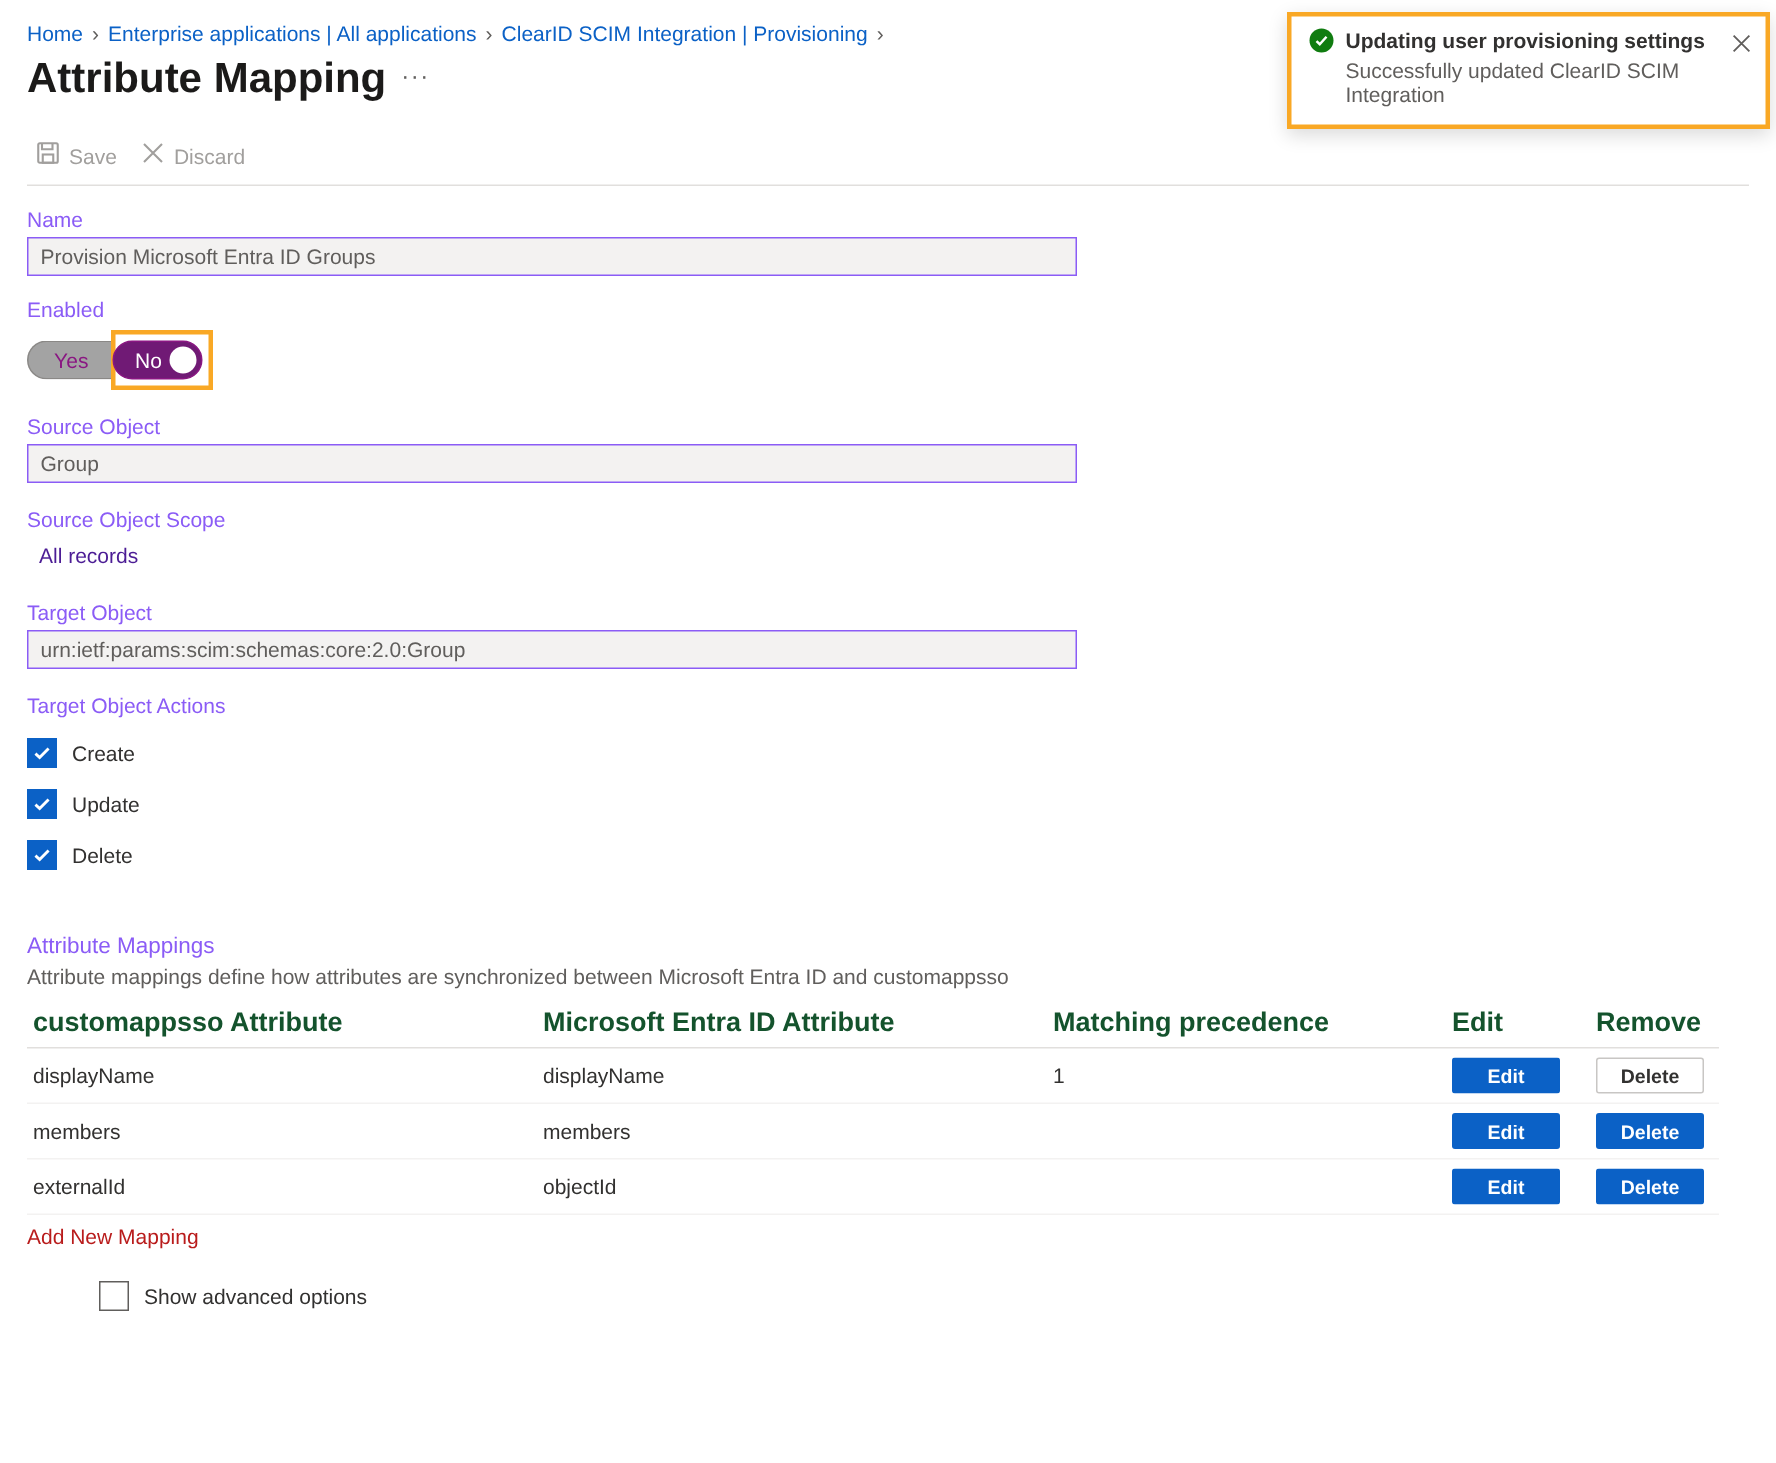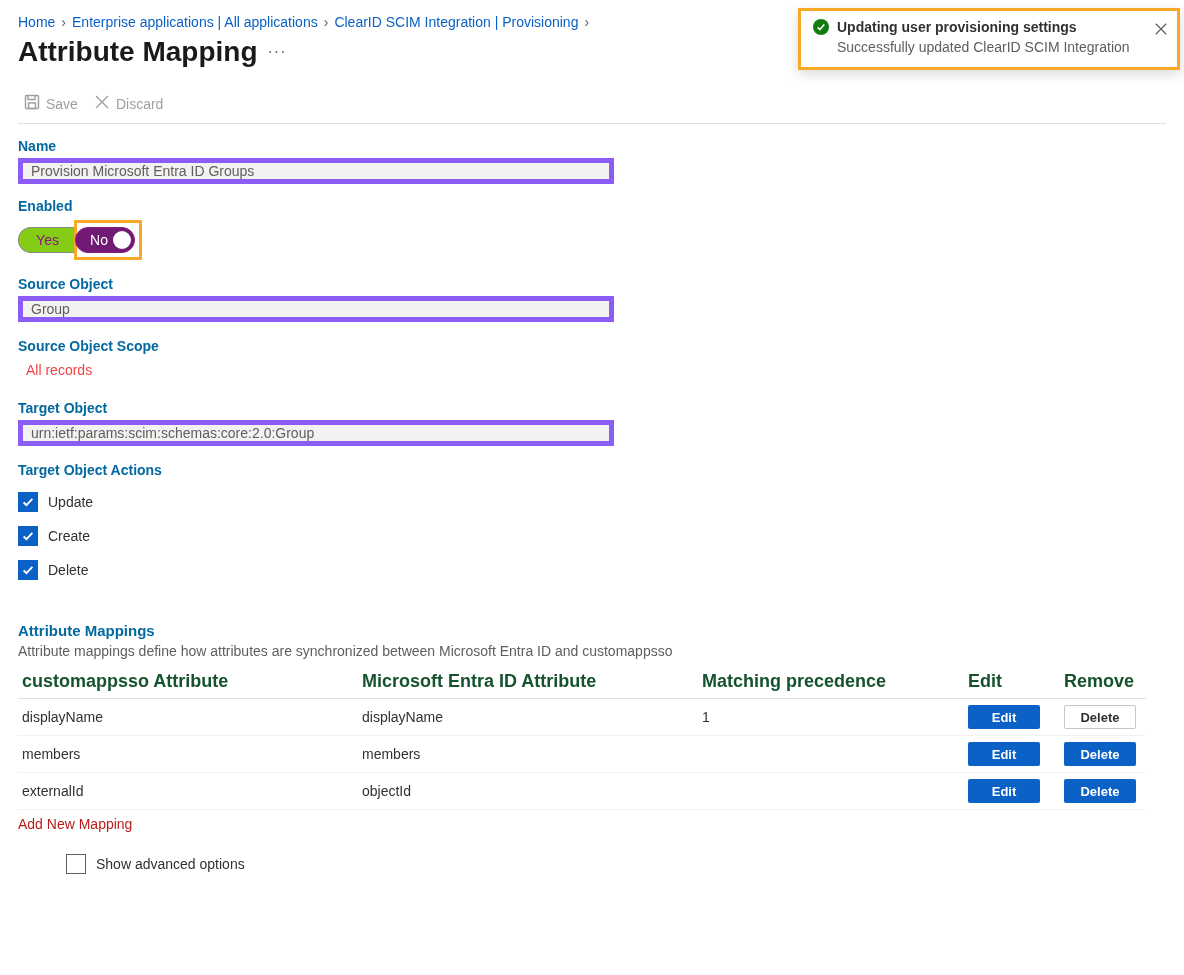--- a/index.html
+++ b/index.html
@@ -46,28 +46,27 @@
     font-size: 14px;
   }
   .tool {
     display: inline-flex; align-items: center; gap: 6px;
     cursor: default;
   }
   .tool svg { width: 16px; height: 16px; }
   .section-label {
     margin-top: 14px;
     font-size: 14px;
-    color: #0369a1;
-    font-weight: bold;
+    color: #8b5cf6;
   }
   .input-read {
     margin-top: 4px;
-    width: 596px;
+    width: 700px;
     height: 26px;
-    border: 5px solid #8b5cf6;
+    border: 1px solid #8b5cf6;
     background: #f3f2f1;
     padding: 2px 8px;
     font-size: 14px;
     color: #605e5c;
     display: flex; align-items: center;
   }
   .toggle-wrap {
     margin-top: 6px;
     display: flex; align-items:center;
   }
@@ -75,21 +74,21 @@
     display:inline-flex; align-items:center; justify-content:center;
     height: 26px;
     font-size: 14px;
     border: 1px solid #8a8886;
     cursor: pointer;
     padding: 0 16px;
   }
   .toggle-yes {
     border-radius: 13px 0 0 13px;
     border-right: none;
-    background: #84cc16;
+    background: #a3a3a3;
     color: #8a1782;
     width: 58px;
   }
   .toggle-no {
     border-radius: 13px;
     background: #701a75;
     border-color: #8a1782;
     color: #fff;
     width: 60px;
     margin-left: -6px;
@@ -104,21 +103,21 @@
     background:#fff;
   }
   .toggle-no span { position: relative; left:-6px; }
   .toggle-highlight {
     border: 3px solid #f9a825;
     padding: 4px;
     display:inline-block;
     margin-left: -2px;
   }
   .link {
-    color: #ef4444;
+    color: #4c1d95;
     cursor: pointer;
     text-decoration: none;
   }
   .scope-link { margin-top: 8px; margin-left: 8px; display:inline-block; }
   .checkbox-row {
     display: flex; align-items: center; gap: 10px;
     margin-top: 14px;
   }
   .cb {
     width: 20px; height: 20px;
@@ -184,21 +183,21 @@
   }
   .adv-row {
     display:flex; align-items:center; gap:10px;
     margin-top: 22px;
     padding-left: 48px;
   }
   
   .toast {
     position: absolute;
     top: 8px; right: 4px;
-    width: 382px;
+    width: 322px;
     background: #fff;
     border: 3px solid #f9a825;
     box-shadow: 0 4px 12px rgba(0,0,0,0.15);
     padding: 8px 10px 12px 12px;
   }
   .toast-row1 {
     display:flex; align-items:center; gap:8px;
     font-weight:600;
     font-size: 14px;
   }
@@ -300,29 +299,29 @@
   </div>
 
   
   <div class="section-label" style="margin-top:16px">Target Object Actions</div>
   <div class="checkbox-row">
     <span class="cb">
       <svg viewBox="0 0 16 16" stroke="#fff" stroke-width="2.2" fill="none">
           <path d="M3 8.5 L6.2 11.5 L13 4.5"></path>
         </svg>
     </span>
-    <span>Update</span>
+    <span>Create</span>
   </div>
   <div class="checkbox-row">
     <span class="cb">
       <svg viewBox="0 0 16 16" stroke="#fff" stroke-width="2.2" fill="none">
           <path d="M3 8.5 L6.2 11.5 L13 4.5"></path>
         </svg>
     </span>
-    <span>Create</span>
+    <span>Update</span>
   </div>
   <div class="checkbox-row">
     <span class="cb">
       <svg viewBox="0 0 16 16" stroke="#fff" stroke-width="2.2" fill="none">
           <path d="M3 8.5 L6.2 11.5 L13 4.5"></path>
         </svg>
     </span>
     <span>Delete</span>
   </div>
 

